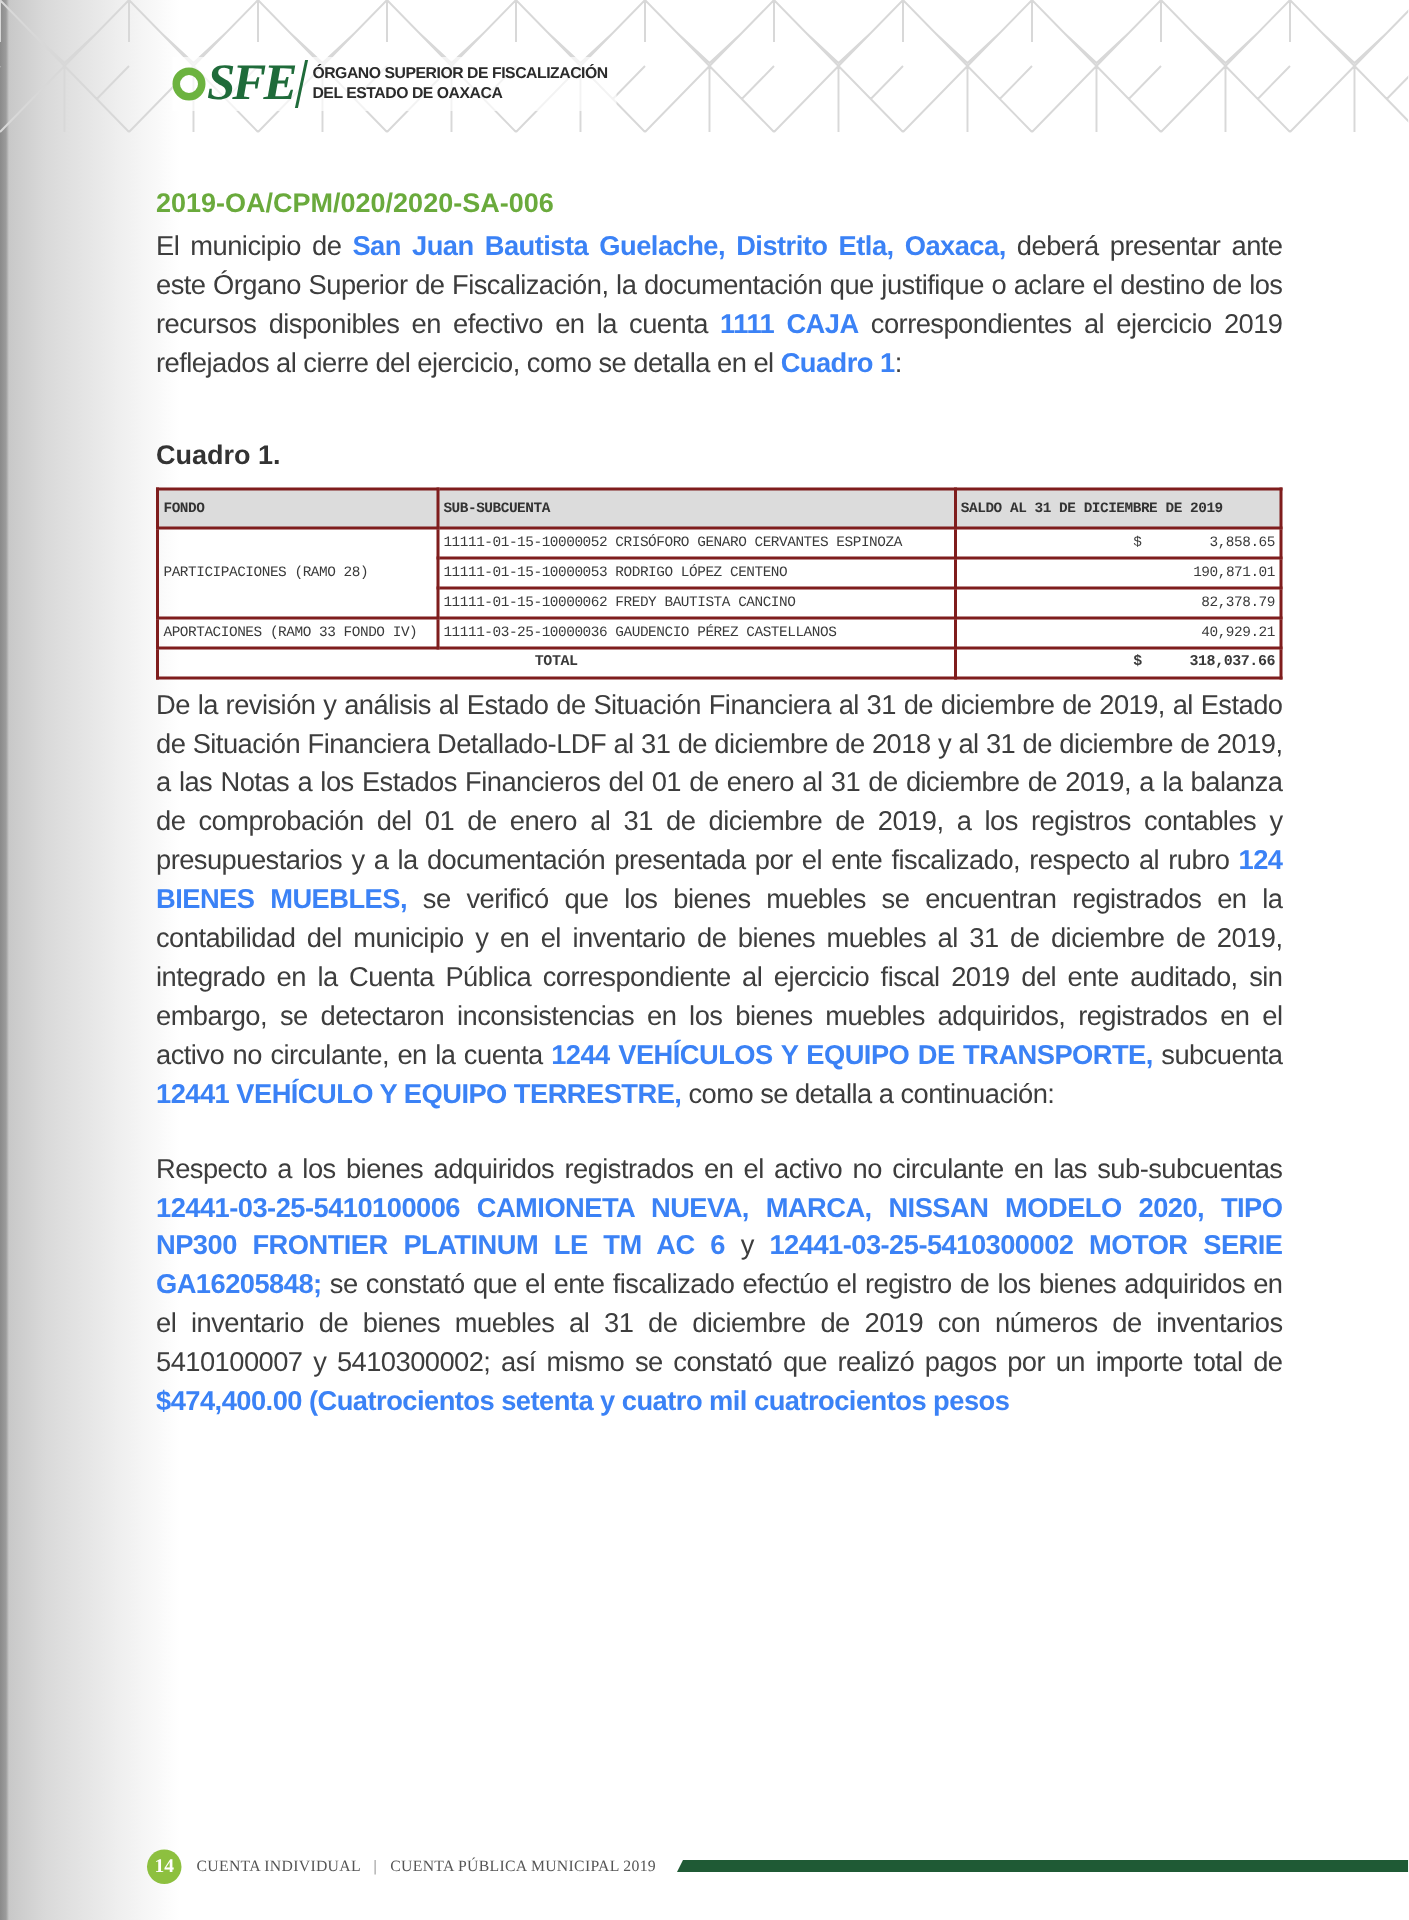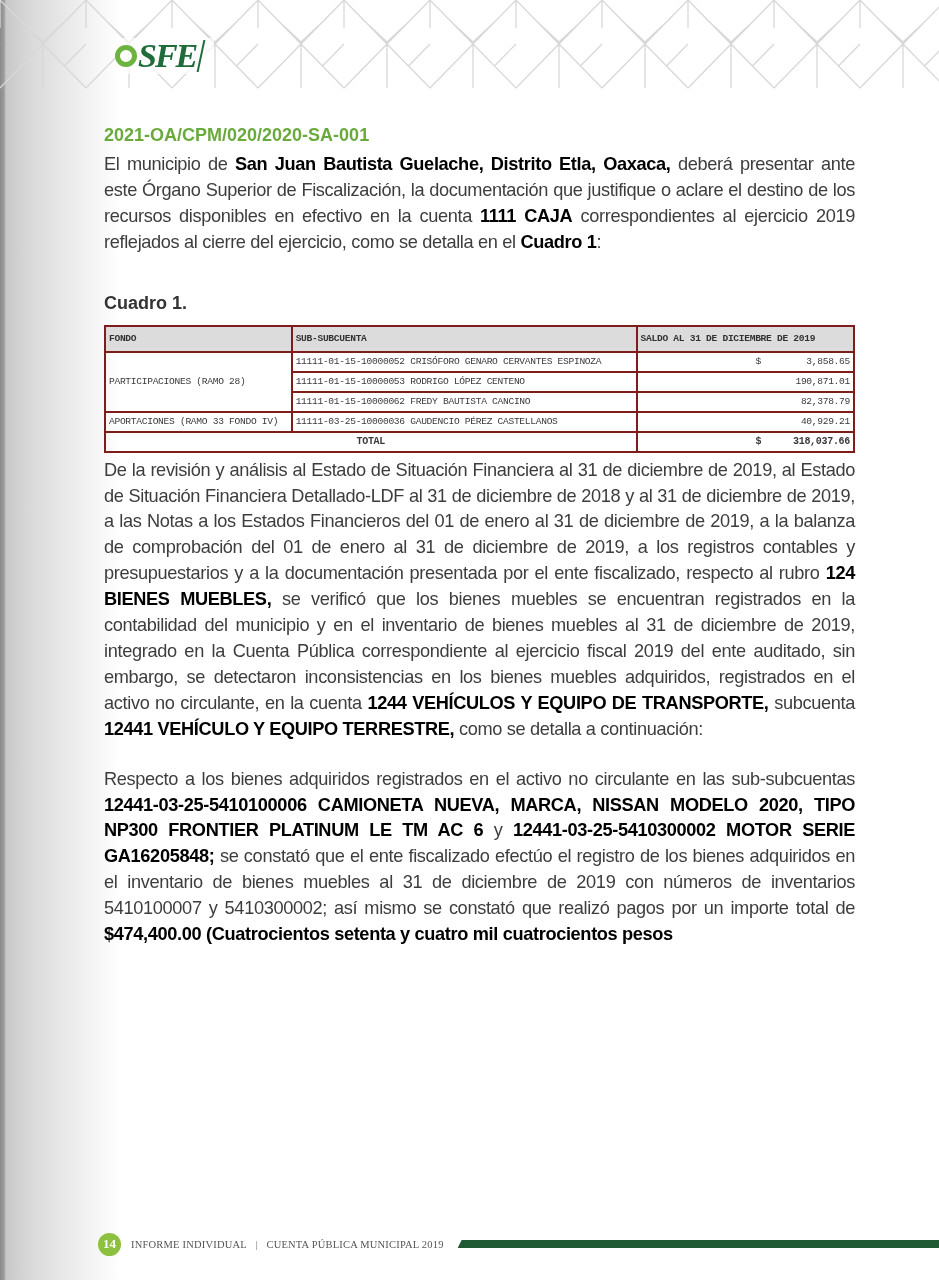--- a/index.html
+++ b/index.html
@@ -52,21 +52,21 @@
     font-size: 19px; font-weight: bold; color: #2e6b45; margin: 0; line-height: 28px;
     letter-spacing: -0.1px;
   }
   .h-code {
     font-size: 18px; font-weight: bold; color: #6aaa3c; margin: 4px 0 0 0; line-height: 26px;
   }
   .para {
     font-size: 18.2px; line-height: 25.9px; color: #3d3d3d; text-align: justify; margin: 0;
     letter-spacing: -0.35px;
   }
-  .para b { color: #000000; }
+  .para b { color: #3b82f6; }
   .p1 { margin-top: 4px; }
   .cuadro-title {
     font-size: 18px; font-weight: bold; color: #333333; margin: 34px 0 0 0; line-height: 26px;
   }
   table.cuadro {
     border-collapse: collapse; margin-top: 9px; width: 751px; margin-left: -0px;
     font-family: "Liberation Sans", sans-serif; font-size: 9.6px; color: #3a3a3a;
     letter-spacing: -0.3px;
   }
   table.cuadro th, table.cuadro td {
@@ -116,24 +116,28 @@
       <path d="M-86,0 L-43,44 L0,0 M-86,88 L-43,44 L0,88 M-43,44 L-43,88 M-86,0 L-86,28 M-64.5,22 L-43,42 L-21.5,22 M-21.5,66 L0,44 M0,0 L43,44 L86,0 M0,88 L43,44 L86,88 M43,44 L43,88 M0,0 L0,28 M21.5,22 L43,42 L64.5,22 M64.5,66 L86,44 M86,0 L129,44 L172,0 M86,88 L129,44 L172,88 M129,44 L129,88 M86,0 L86,28 M107.5,22 L129,42 L150.5,22 M150.5,66 L172,44 M172,0 L215,44 L258,0 M172,88 L215,44 L258,88 M215,44 L215,88 M172,0 L172,28 M193.5,22 L215,42 L236.5,22 M236.5,66 L258,44 M258,0 L301,44 L344,0 M258,88 L301,44 L344,88 M301,44 L301,88 M258,0 L258,28 M279.5,22 L301,42 L322.5,22 M322.5,66 L344,44 M344,0 L387,44 L430,0 M344,88 L387,44 L430,88 M387,44 L387,88 M344,0 L344,28 M365.5,22 L387,42 L408.5,22 M408.5,66 L430,44 M430,0 L473,44 L516,0 M430,88 L473,44 L516,88 M473,44 L473,88 M430,0 L430,28 M451.5,22 L473,42 L494.5,22 M494.5,66 L516,44 M516,0 L559,44 L602,0 M516,88 L559,44 L602,88 M559,44 L559,88 M516,0 L516,28 M537.5,22 L559,42 L580.5,22 M580.5,66 L602,44 M602,0 L645,44 L688,0 M602,88 L645,44 L688,88 M645,44 L645,88 M602,0 L602,28 M623.5,22 L645,42 L666.5,22 M666.5,66 L688,44 M688,0 L731,44 L774,0 M688,88 L731,44 L774,88 M731,44 L731,88 M688,0 L688,28 M709.5,22 L731,42 L752.5,22 M752.5,66 L774,44 M774,0 L817,44 L860,0 M774,88 L817,44 L860,88 M817,44 L817,88 M774,0 L774,28 M795.5,22 L817,42 L838.5,22 M838.5,66 L860,44 M860,0 L903,44 L946,0 M860,88 L903,44 L946,88 M903,44 L903,88 M860,0 L860,28 M881.5,22 L903,42 L924.5,22 M924.5,66 L946,44 M946,0 L989,44 L1032,0 M946,88 L989,44 L1032,88 M989,44 L989,88 M946,0 L946,28 M967.5,22 L989,42 L1010.5,22 M1010.5,66 L1032,44 "></path>
     </g>
 </svg>
 
 <div class="header-logo">
   <div class="logo-mark">
     <span class="logo-ring"></span>
     <span>SFE</span>
   </div>
   <div class="logo-slash"></div>
+  <div class="logo-text">
+    <div>ÓRGANO SUPERIOR DE FISCALIZACIÓN</div>
+    <div>DEL ESTADO DE OAXACA</div>
+  </div>
 </div>
 
 <div class="content">
-  <div class="h-code">2021-OA/CPM/020/2020-SA-001</div>
+  <div class="h-code">2019-OA/CPM/020/2020-SA-006</div>
 
   <p class="para p1"><span>El municipio de </span><b>San Juan Bautista Guelache, Distrito Etla, Oaxaca,</b><span> deberá presentar ante este Órgano Superior de Fiscalización, la documentación que justifique o aclare el destino de los recursos disponibles en efectivo en la cuenta </span><b>1111 CAJA</b><span> correspondientes al ejercicio 2019 reflejados al cierre del ejercicio, como se detalla en el </span><b>Cuadro 1</b><span>:</span></p>
 
   <div class="cuadro-title">Cuadro 1.</div>
 
   <table class="cuadro">
     <thead>
       <tr>
         <th class="col-fondo">FONDO</th>
         <th class="col-sub">SUB-SUBCUENTA</th>
@@ -168,18 +172,18 @@
 
 
   <p class="para p2"><span>De la revisión y análisis al Estado de Situación Financiera al 31 de diciembre de 2019, al Estado de Situación Financiera Detallado-LDF al 31 de diciembre de 2018 y al 31 de diciembre de 2019, a las Notas a los Estados Financieros del 01 de enero al 31 de diciembre de 2019, a la balanza de comprobación del 01 de enero al 31 de diciembre de 2019, a los registros contables y presupuestarios y a la documentación presentada por el ente fiscalizado, respecto al rubro </span><b>124 BIENES MUEBLES,</b><span> se verificó que los bienes muebles se encuentran registrados en la contabilidad del municipio y en el inventario de bienes muebles al 31 de diciembre de 2019, integrado en la Cuenta Pública correspondiente al ejercicio fiscal 2019 del ente auditado, sin embargo, se detectaron inconsistencias en los bienes muebles adquiridos, registrados en el activo no circulante, en la cuenta </span><b>1244 VEHÍCULOS Y EQUIPO DE TRANSPORTE,</b><span> subcuenta </span><b>12441 VEHÍCULO Y EQUIPO TERRESTRE,</b><span> como se detalla a continuación:</span></p>
 
   <p class="para p3"><span>Respecto a los bienes adquiridos registrados en el activo no circulante en las sub-subcuentas </span><b>12441-03-25-5410100006 CAMIONETA NUEVA, MARCA, NISSAN MODELO 2020, TIPO NP300 FRONTIER PLATINUM LE TM AC 6</b><span> y </span><b>12441-03-25-5410300002 MOTOR SERIE GA16205848;</b><span> se constató que el ente fiscalizado efectúo el registro de los bienes adquiridos en el inventario de bienes muebles al 31 de diciembre de 2019 con números de inventarios 5410100007 y 5410300002; así mismo se constató que realizó pagos por un importe total de </span><b>$474,400.00 (Cuatrocientos setenta y cuatro mil cuatrocientos pesos</b></p>
 </div>
 
 <div class="footer">
   <div class="page-num">14</div>
   <div class="footer-text">
-    <span>INFORME INDIVIDUAL</span>
+    <span>CUENTA INDIVIDUAL</span>
     <span class="footer-sep">|</span>
     <span>CUENTA PÚBLICA MUNICIPAL 2019</span>
   </div>
   <div class="footer-bar"></div>
 </div>
 
 </body></html>

